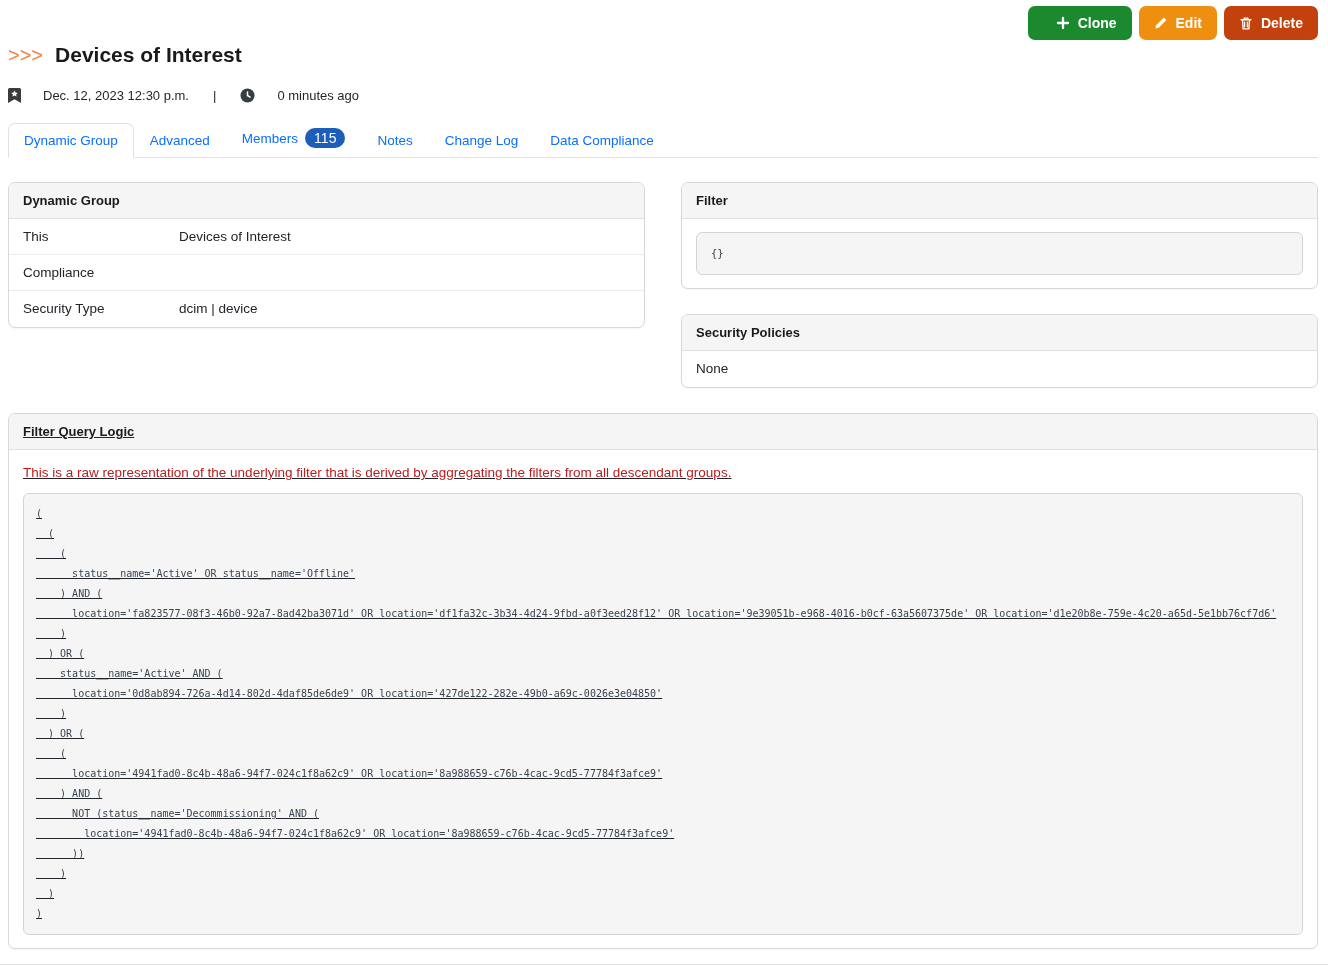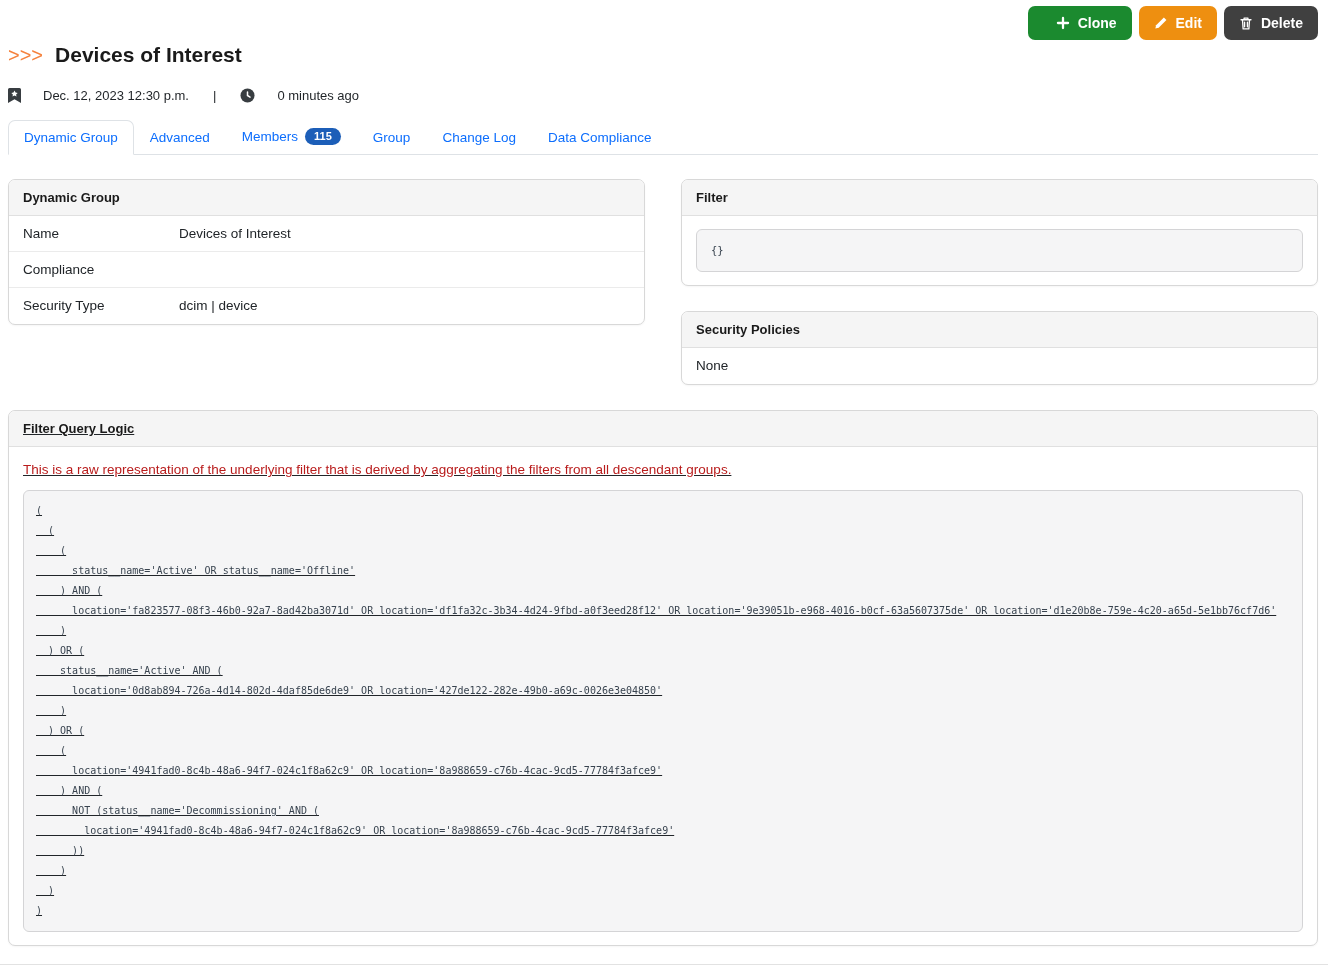--- a/index.html
+++ b/index.html
@@ -15,21 +15,21 @@
   
   .actions { display: flex; justify-content: flex-end; gap: 7px; padding-top: 6px; }
   .btn {
     display: inline-flex; align-items: center; gap: 8px;
     height: 34px; padding: 0 15px; border: none; border-radius: 7px;
     color: #fff; font-weight: 700; font-size: 14px;
     font-family: "Liberation Sans", sans-serif; cursor: pointer;
   }
   .btn-clone  { background: #1b8a2f; padding-left: 28px; }
   .btn-edit   { background: #ee8f10; }
-  .btn-delete { background: #404040; }
+  .btn-delete { background: #c2410c; }
   .btn svg { display: block; }
 
   
   .title-row { display: flex; align-items: baseline; margin-top: 3px; }
   .chevrons {
     color: #f5823d; font-size: 20px; letter-spacing: 0px; margin-right: 12px;
     font-weight: 400;
   }
   .page-title { font-size: 21px; font-weight: 700; margin: 0; color: #1a1a1a; }
 
@@ -47,21 +47,21 @@
     display: inline-flex; align-items: center; gap: 7px;
     padding: 9px 15px; margin-bottom: -1px;
     font-size: 13.5px; color: #0d6efd; text-decoration: none; cursor: pointer;
     border: 1px solid transparent; border-radius: 7px 7px 0 0;
     white-space: nowrap;
   }
   .tab.active {
     background: #fff; border-color: #dee2e6 #dee2e6 #fff #dee2e6;
   }
   .badge {
-    background: #1c5eb8; color: #fff; font-size: 11px; font-weight: 700;
+    background: #1c5eb8; color: #fff; font-size: 14px; font-weight: 400;
     padding: 3px 9px; border-radius: 10px; line-height: 1;
   }
 
   
   .row { display: flex; gap: 36px; margin-top: 24px; }
   .col { flex: 1; min-width: 0; }
   .card {
     background: #fff; border: 1px solid #d8d8d8; border-radius: 7px;
     box-shadow: 0 1px 2px rgba(0,0,0,0.04);
     overflow: hidden;
@@ -154,36 +154,36 @@
       <span>Dynamic Group</span>
     </a>
     <a class="tab">
       <span>Advanced</span>
     </a>
     <a class="tab">
       <span>Members</span>
       <span class="badge">115</span>
     </a>
     <a class="tab">
-      <span>Group</span>
+      <span>Notes</span>
     </a>
     <a class="tab">
       <span>Change Log</span>
     </a>
     <a class="tab">
       <span>Data Compliance</span>
     </a>
   </nav>
 
   <div class="row">
     <div class="col">
       <div class="card">
         <div class="card-header">Dynamic Group</div>
         <div class="trow">
-          <div class="tlabel">Name</div>
+          <div class="tlabel">This</div>
           <div class="tvalue">Devices of Interest</div>
         </div>
         <div class="trow">
           <div class="tlabel">Compliance</div>
           <div class="tvalue"></div>
         </div>
         <div class="trow last">
           <div class="tlabel">Security Type</div>
           <div class="tvalue">dcim | device</div>
         </div>

